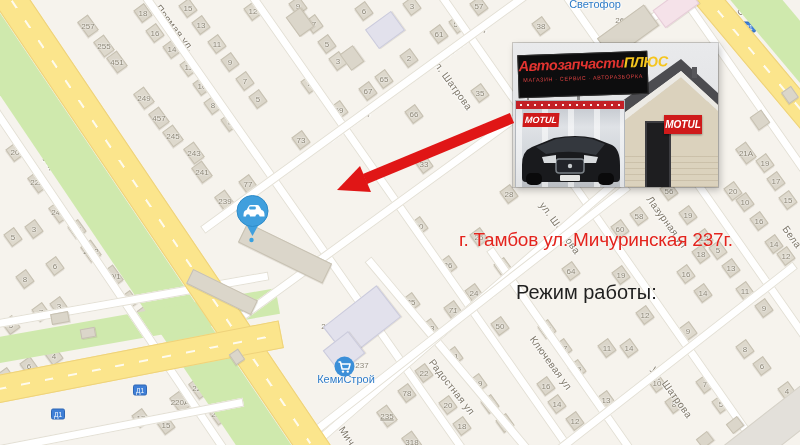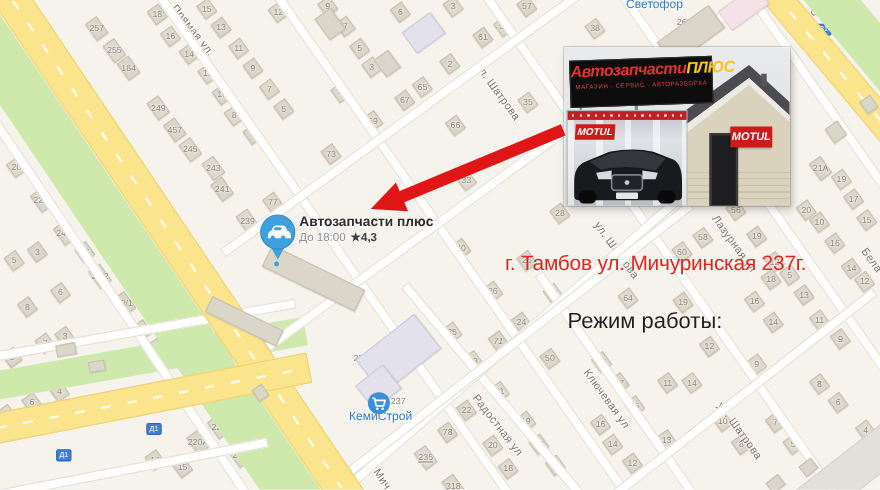--- a/index.html
+++ b/index.html
@@ -76,21 +76,21 @@
 <body>
 
 <div id="stage">
 
   <div id="gen">
       <div class="bld" style="left: 88px; top: 26px; width: 17px; height: 11px;"></div>
       <span class="hnum" style="left: 88px; top: 26px;">257</span>
       <div class="bld" style="left: 104px; top: 46px; width: 17px; height: 11px; background: rgb(222, 217, 205);"></div>
       <span class="hnum" style="left: 104px; top: 46px;">255</span>
       <div class="bld" style="left: 117px; top: 62px; width: 17px; height: 11px;"></div>
-      <span class="hnum" style="left: 117px; top: 62px;">184</span>
+      <span class="hnum" style="left: 117px; top: 62px;">451</span>
       <div class="bld" style="left: 144px; top: 98px; width: 17px; height: 11px; background: rgb(222, 217, 205);"></div>
       <span class="hnum" style="left: 144px; top: 98px;">249</span>
       <div class="bld" style="left: 159px; top: 118px; width: 17px; height: 11px;"></div>
       <span class="hnum" style="left: 159px; top: 118px;">457</span>
       <div class="bld" style="left: 173px; top: 136px; width: 17px; height: 11px; background: rgb(222, 217, 205);"></div>
       <span class="hnum" style="left: 173px; top: 136px;">245</span>
       <div class="bld" style="left: 143px; top: 13px; width: 13px; height: 11px;"></div>
       <span class="hnum" style="left: 143px; top: 13px;">18</span>
       <div class="bld" style="left: 155px; top: 33px; width: 13px; height: 11px; background: rgb(222, 217, 205);"></div>
       <span class="hnum" style="left: 155px; top: 33px;">16</span>
@@ -412,25 +412,20 @@
 
   <svg id="marker-svg" class="abs" style="left:231px;top:190px;" width="44" height="54" viewBox="231 190 44 54">
     <path d="M246,224 L252.5,236 L259,224 Z" fill="#409fdd"></path>
     <circle cx="252.5" cy="211" r="15.5" fill="#409fdd" stroke="#2f8cc9" stroke-width="1"></circle>
     <path d="M243.5,215 q0,-4.5 3,-5 l2,-3.6 q0.8,-1.4 2.5,-1.4 h6 q1.7,0 2.5,1.4 l2,3.6 q3,0.5 3,5 v1.5 h-21 z" fill="#fff"></path>
     <rect x="249.2" y="206.6" width="6.6" height="2.8" rx="1" fill="#409fdd"></rect>
     <circle cx="248" cy="216.2" r="2" fill="#409fdd"></circle>
       <circle cx="257.5" cy="216.2" r="2" fill="#409fdd"></circle>
     <circle cx="251.5" cy="240" r="2.2" fill="#38a0e0"></circle>
   </svg>
-  <div id="marker-label">
-    <span class="t">Автозапчасти плюс</span><br>
-    <span class="s">До 18:00</span>
-    <span class="r">★</span><span class="r">4,3</span>
-  </div>
 
   <div id="addr">г. Тамбов ул. Мичуринская 237г.</div>
   <div id="sched-title">Режим работы:</div>
 
   <div id="photo">
     <div class="pole" style="left:64px;top:50px;width:3px;height:14px;"></div>
     <div class="pole" style="left:14px;top:46px;width:2px;height:18px;"></div>
     <div id="p-sign">
       <div class="l1"><span>Автозапчасти</span><span class="plus">ПЛЮС</span></div>
       <div class="l2">МАГАЗИН · СЕРВИС · АВТОРАЗБОРКА</div>

